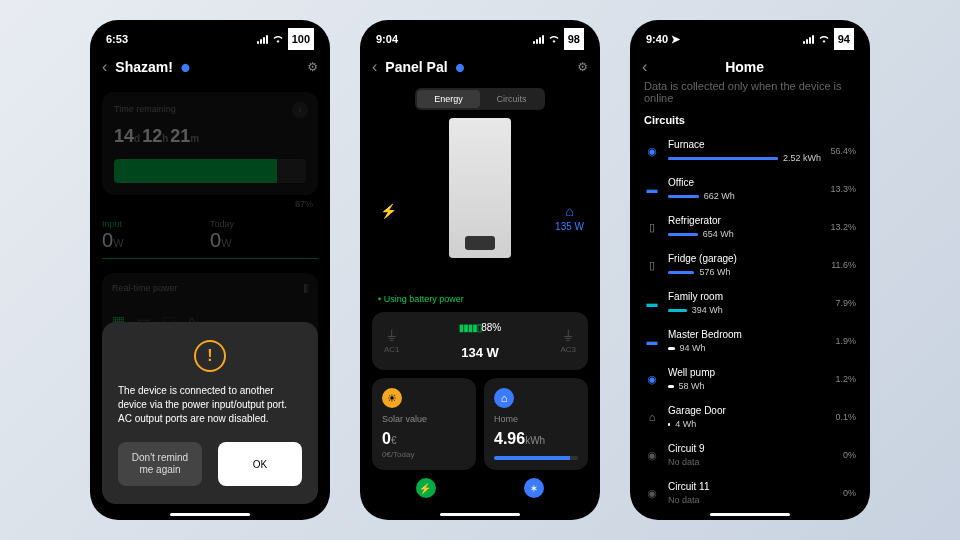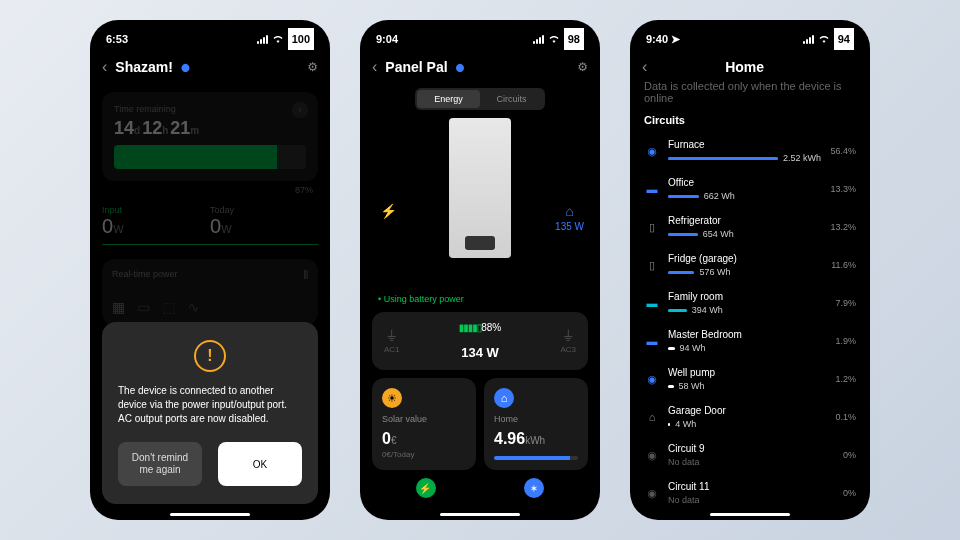--- a/index.html
+++ b/index.html
@@ -16,21 +16,21 @@
 .back{font-size:16px;color:#888}
 .title{font-size:14px;font-weight:700}
 .wifi-sm{color:#3a7bff;font-size:8px}
 .gear{margin-left:auto;color:#888;font-size:12px}
 .home-ind{position:absolute;bottom:4px;left:50%;transform:translateX(-50%);width:80px;height:3px;background:#fff;border-radius:2px}
 
 
 .p1 .content{padding:12px;opacity:.35}
 .tr-card{background:#1a1a1a;border-radius:12px;padding:12px;position:relative}
 .tr-label{color:#888;font-size:9px}
-.tr-time{font-size:18px;font-weight:600;margin:4px 0}
+.tr-time{font-size:18px;font-weight:600;margin:12px 0}
 .tr-time .unit{font-size:10px;color:#888;margin-right:2px}
 .batt-bar{height:24px;background:linear-gradient(90deg,#00c853 85%,#333 85%);border-radius:4px;margin-top:6px;position:relative}
 .tr-pct{position:absolute;right:5px;bottom:-14px;font-size:9px;color:#888}
 .chev{position:absolute;right:10px;top:10px;width:16px;height:16px;background:#333;border-radius:50%;display:flex;align-items:center;justify-content:center;font-size:9px;color:#888}
 .io{display:flex;margin-top:24px;border-bottom:1px solid #00c853}
 .io>div{flex:1;padding-bottom:6px}
 .io-label{font-size:9px;color:#888}
 .io-label.green{color:#00c853}
 .io-val{font-size:20px;font-weight:400}
 .io-val .u{font-size:11px;color:#888}

